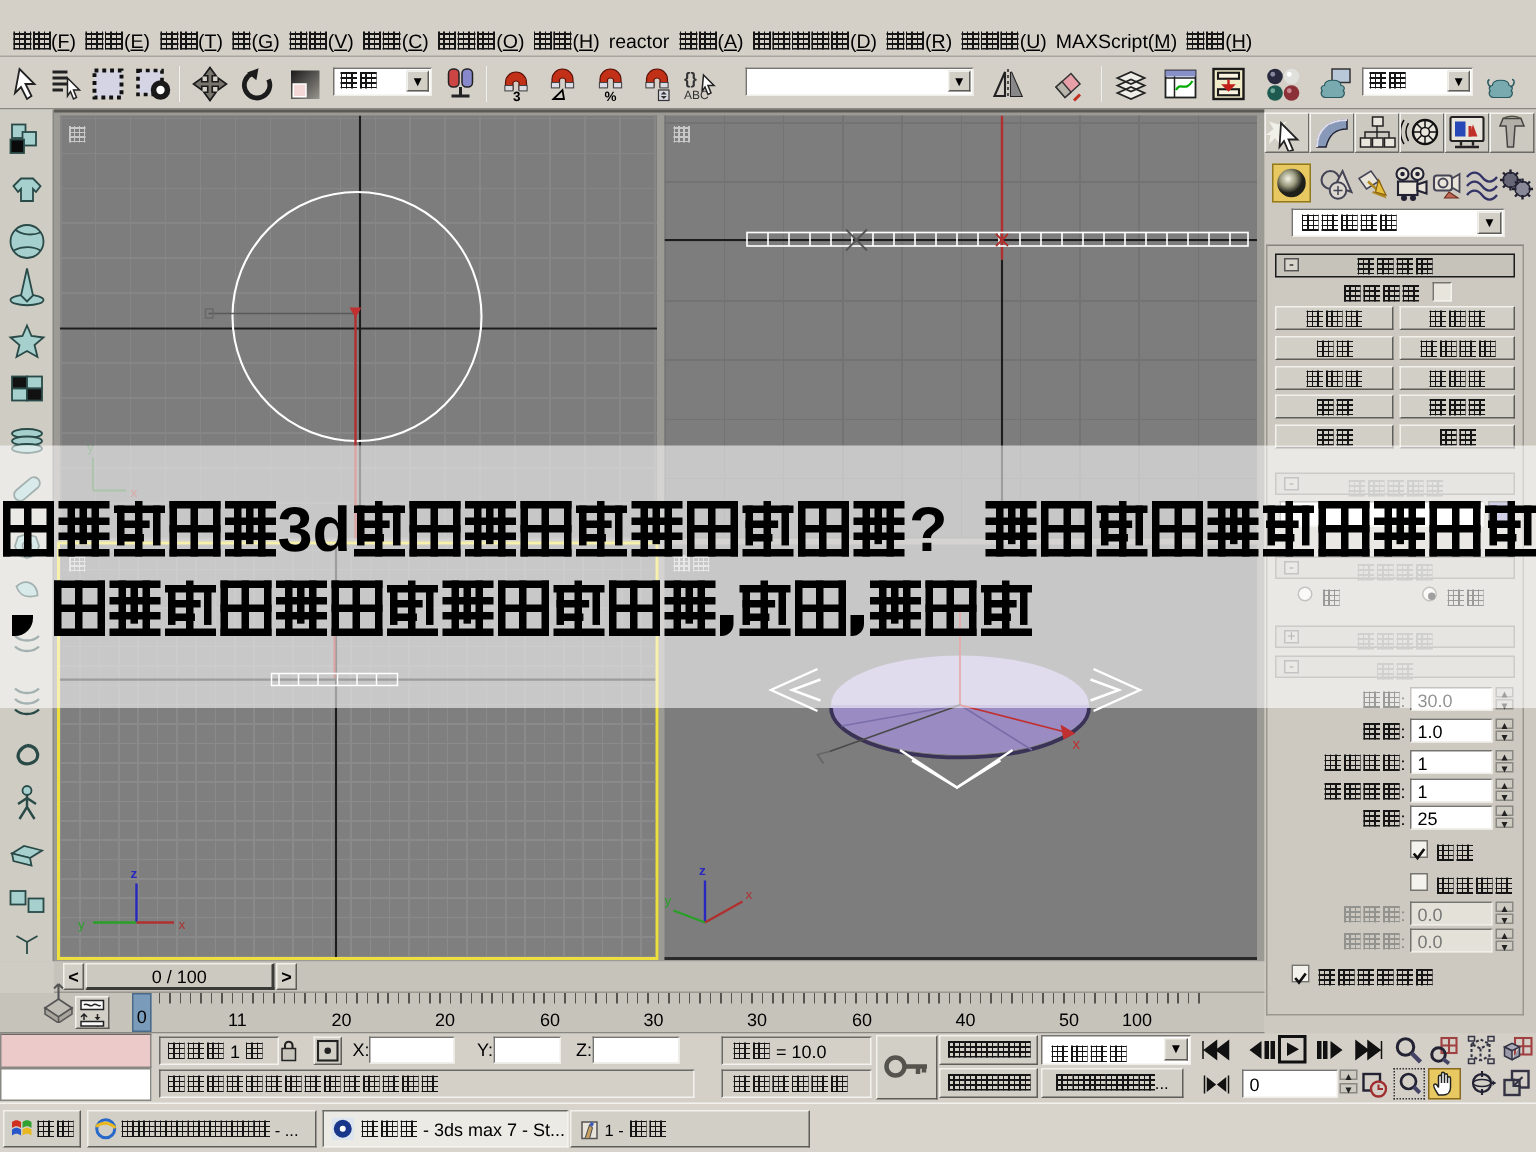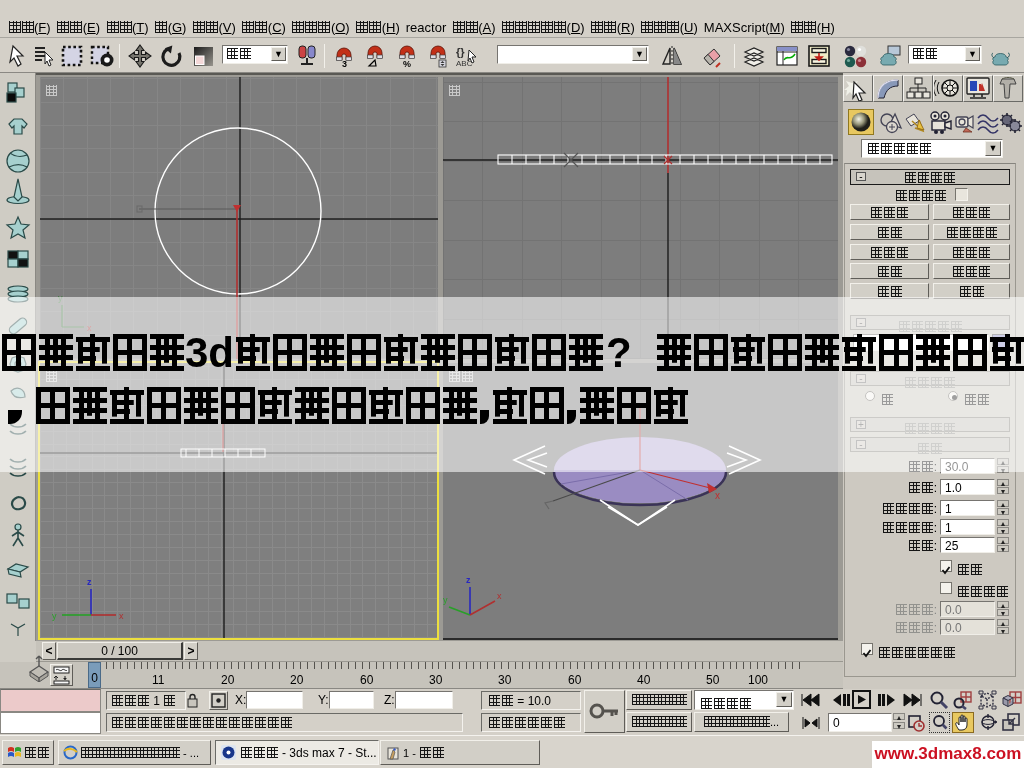--- a/index.html
+++ b/index.html
@@ -649,14 +649,13 @@
           <rect x="2" y="3" width="10" height="11" fill="#e8e4da" stroke="#555"></rect>
           <path d="M4 14l3-9 2 2-2 7z" fill="#c8a060" stroke="#555" stroke-width="0.7"></path>
           <path d="M7 5l1-2 2 1-1 2z" fill="#3858c0"></path>
         </svg> 1 - <i class="c"></i><i class="c"></i></div>
 </div>
 
 <div class="ab" style="left:0;top:297px;width:1024px;height:175px;background:rgba(255,255,255,0.57)"></div>
 <div class="ab" style="left:0;top:334px;width:1024px;height:38px;line-height:37px;white-space:nowrap;font-family:'Liberation Sans',sans-serif;font-weight:bold;font-size:42px;color:#000" id="line1"><i class="za"></i><i class="zb"></i><i class="zc"></i><i class="za"></i><i class="zb"></i><span style="display:inline-block;vertical-align:bottom;line-height:36px">3d</span><i class="zc"></i><i class="za"></i><i class="zb"></i><i class="za"></i><i class="zc"></i><i class="zb"></i><i class="za"></i><i class="zc"></i><i class="za"></i><i class="zb"></i><span style="display:inline-block;vertical-align:bottom;line-height:36px;margin-left:2px">?</span><span style="display:inline-block;width:24px"></span><i class="zb"></i><i class="za"></i><i class="zc"></i><i class="za"></i><i class="zb"></i><i class="zc"></i><i class="za"></i><i class="zb"></i><i class="za"></i><i class="zc"></i></div>
 <div class="ab" style="left:0;top:387px;width:1024px;height:38px;line-height:37px;white-space:nowrap;font-family:'Liberation Sans',sans-serif;font-weight:bold;font-size:42px;color:#000" id="line2"><span class="ab" style="left:8px;top:23px;width:14px;height:14px;background:#000;border-bottom-right-radius:12px"></span><span style="display:inline-block;width:34px"></span><i class="za"></i><i class="zb"></i><i class="zc"></i><i class="za"></i><i class="zb"></i><i class="za"></i><i class="zc"></i><i class="zb"></i><i class="za"></i><i class="zc"></i><i class="za"></i><i class="zb"></i><span style="display:inline-block;vertical-align:bottom;width:9px;height:14px;margin:0 2px;background:#000;border-bottom-right-radius:8px"></span><i class="zc"></i><i class="za"></i><span style="display:inline-block;vertical-align:bottom;width:9px;height:14px;margin:0 2px;background:#000;border-bottom-right-radius:8px"></span><i class="zb"></i><i class="za"></i><i class="zc"></i></div>
 
-<div class="ab" style="left:872px;top:741px;width:152px;height:27px;background:#fff;color:#cc1122;font-weight:bold;font-size:17px;text-align:center;line-height:26px;font-family:'Liberation Sans',sans-serif">www.3dmax8.com</div>
 
 </div>
 </body></html>

